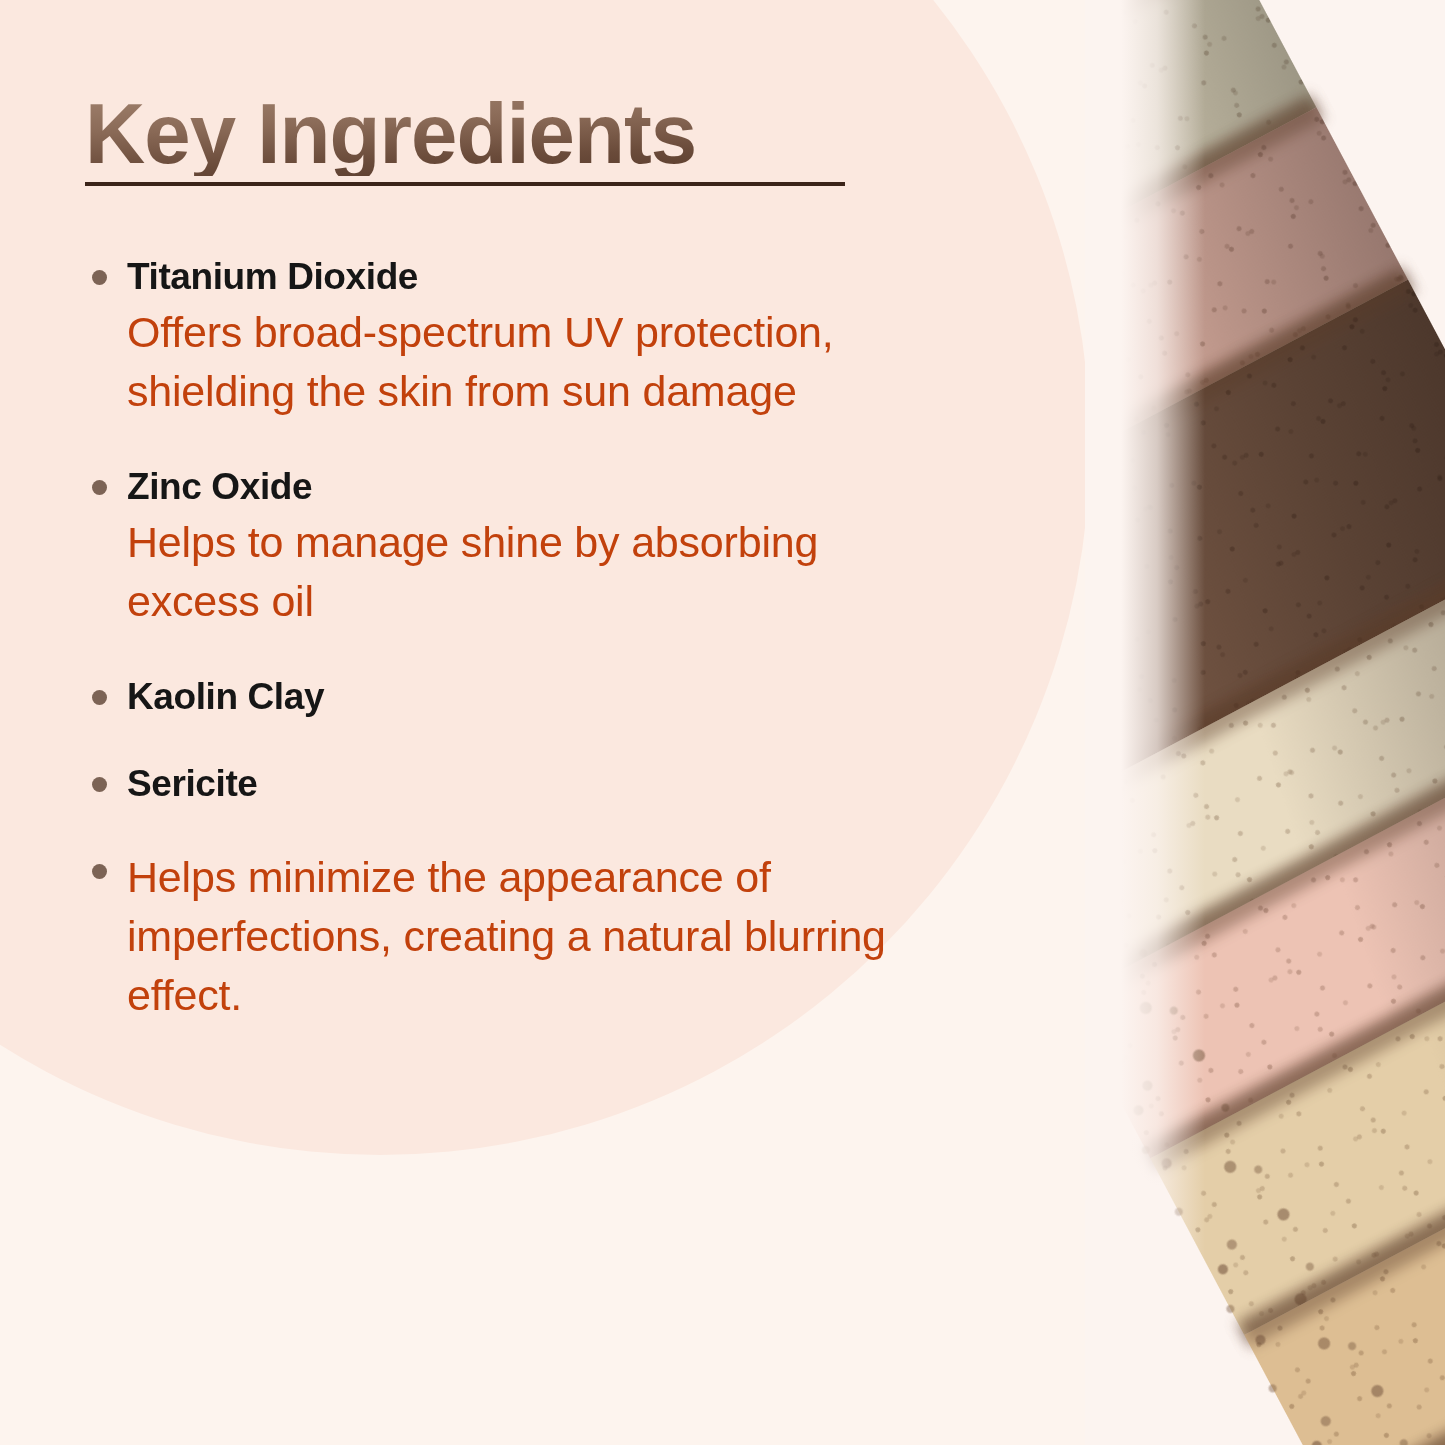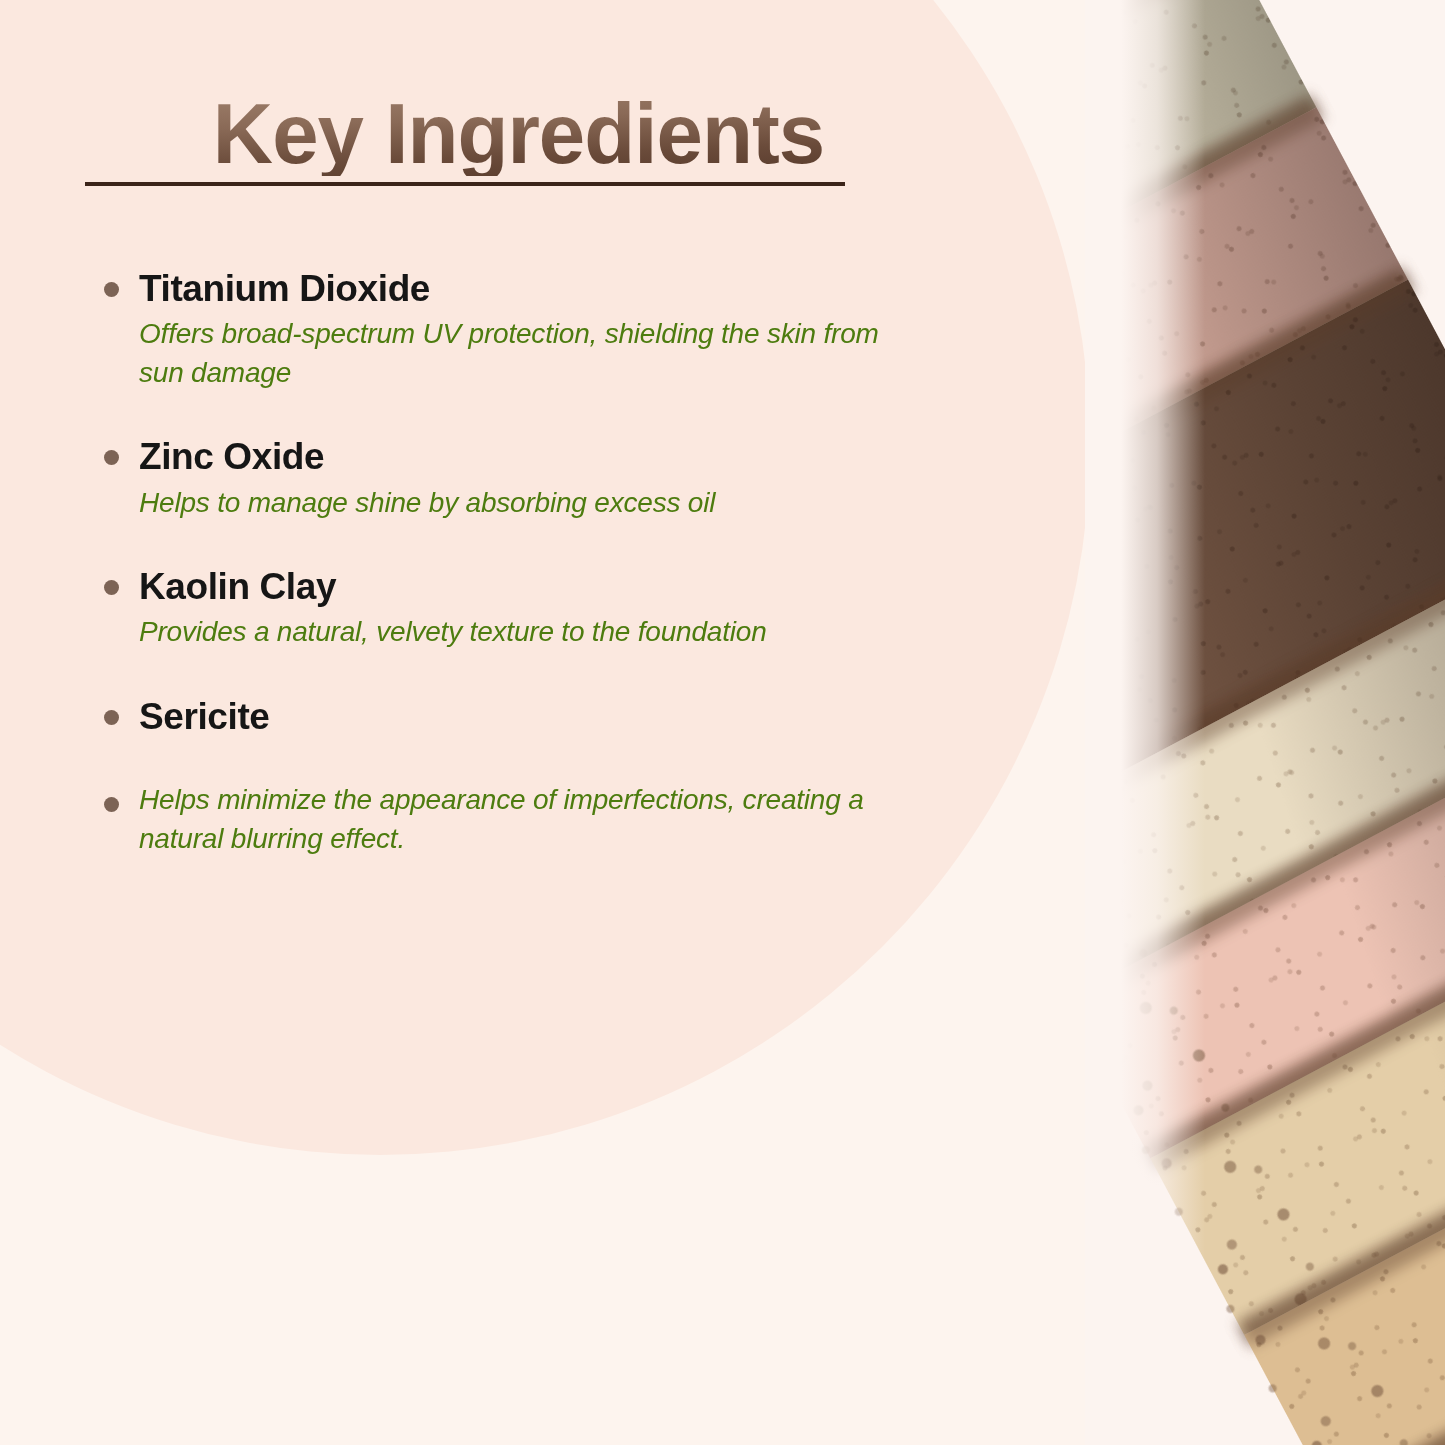--- a/index.html
+++ b/index.html
@@ -25,21 +25,21 @@
     background:#FBE8DF;
   }
 
   
   .content{
     position:absolute;
     left:85px;top:90px;
     width:900px;
   }
 
-  .title-block{position:relative;width:762px;text-align:right;}
+  .title-block{position:relative;width:762px;}
   .title{
     margin:0;
     font-family:"Liberation Sans", sans-serif;
     font-size:86px;
     font-weight:bold;
     letter-spacing:-1px;
     line-height:1.0;
     background:linear-gradient(178deg,#A2836F 0%,#8A6A57 38%,#6A4B3A 72%,#573A2B 100%);
     -webkit-background-clip:text;
     background-clip:text;
@@ -52,21 +52,21 @@
   .title-rule{
     position:absolute;
     left:0;top:92px;
     width:760px;height:4px;
     background:#3B2419;
   }
 
   
   .ingredient-list{
     list-style:none;
-    margin:12px;padding:0;
+    margin:0;padding:0;
     position:relative;
     top:78px;
   }
   .ingredient-item{
     position:relative;
     padding-left:42px;
     margin-bottom:42px;
   }
   .ingredient-item:last-child{margin-bottom:0;}
   .bullet-dot{
@@ -80,27 +80,26 @@
     display:block;
     font-size:37px;
     font-weight:bold;
     color:#161616;
     letter-spacing:-0.4px;
     line-height:1.22;
     margin-bottom:4px;
   }
   .ingredient-desc{
     display:block;
-    font-size:28px;
+    font-size:43px;
     font-weight:300;
-    color:#4d7c0f;
+    color:#c2410c;
     line-height:1.38;
     letter-spacing:-0.2px;
     max-width:790px;
-    font-style:italic;
   }
 
   
   .powder-panel{
     position:absolute;
     right:0;top:0;
     width:360px;height:1445px;
     overflow:hidden;
     background:#FCF4F0;
   }
@@ -222,21 +221,20 @@
 
       <li class="ingredient-item">
         <span class="bullet-dot"></span>
         <span class="ingredient-name">Zinc Oxide</span>
         <span class="ingredient-desc">Helps to manage shine by absorbing excess oil</span>
       </li>
 
       <li class="ingredient-item">
         <span class="bullet-dot"></span>
         <span class="ingredient-name">Kaolin Clay</span>
-        <span class="ingredient-desc">Provides a natural, velvety texture to the foundation</span>
       </li>
 
       <li class="ingredient-item">
         <span class="bullet-dot"></span>
         <span class="ingredient-name">Sericite</span>
       </li>
 
       <li class="ingredient-item">
         <span class="bullet-dot"></span>
         <span class="ingredient-desc">Helps minimize the appearance of imperfections, creating a natural blurring effect.</span>

